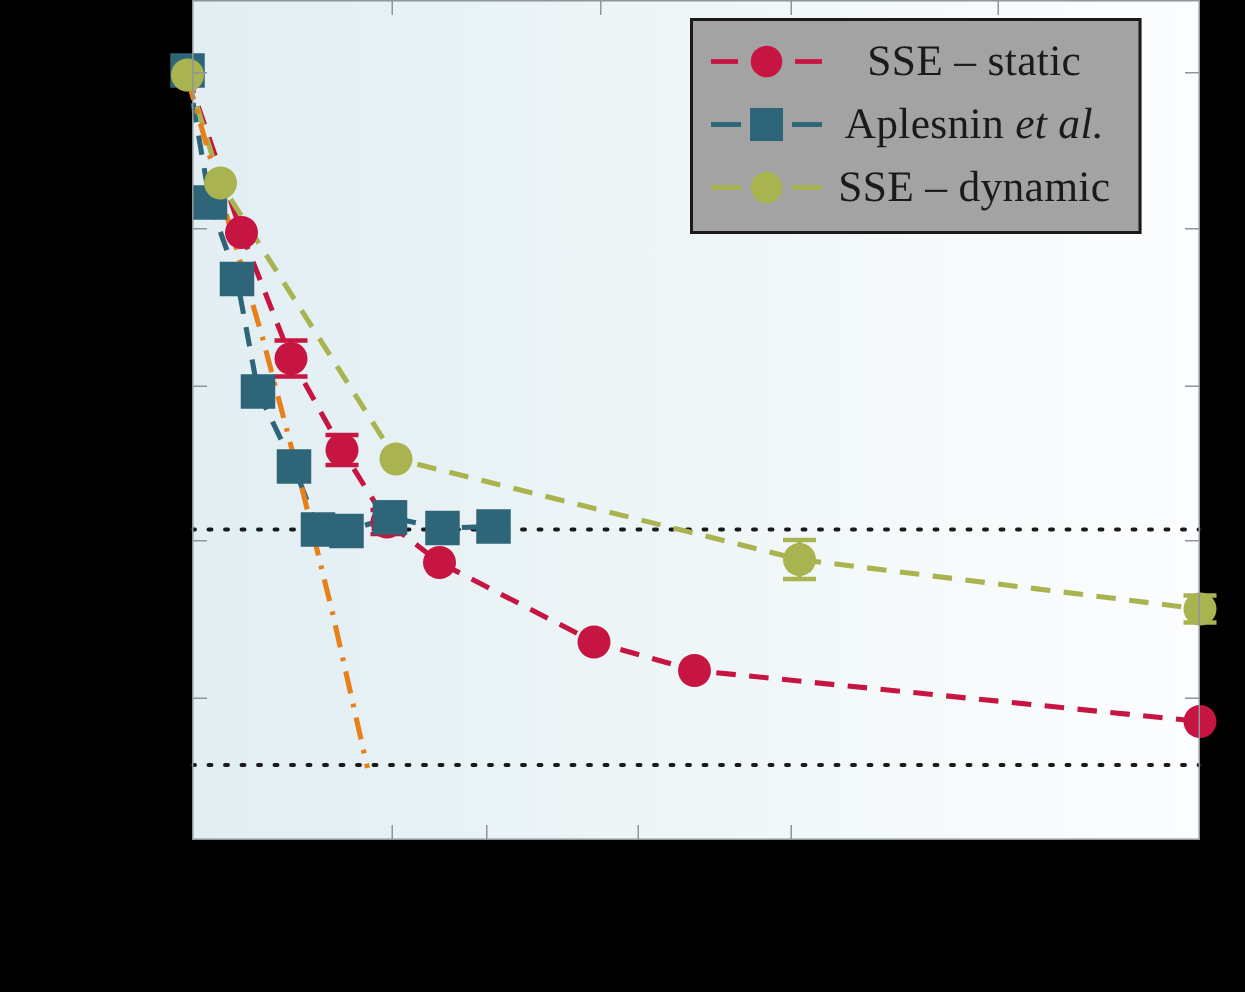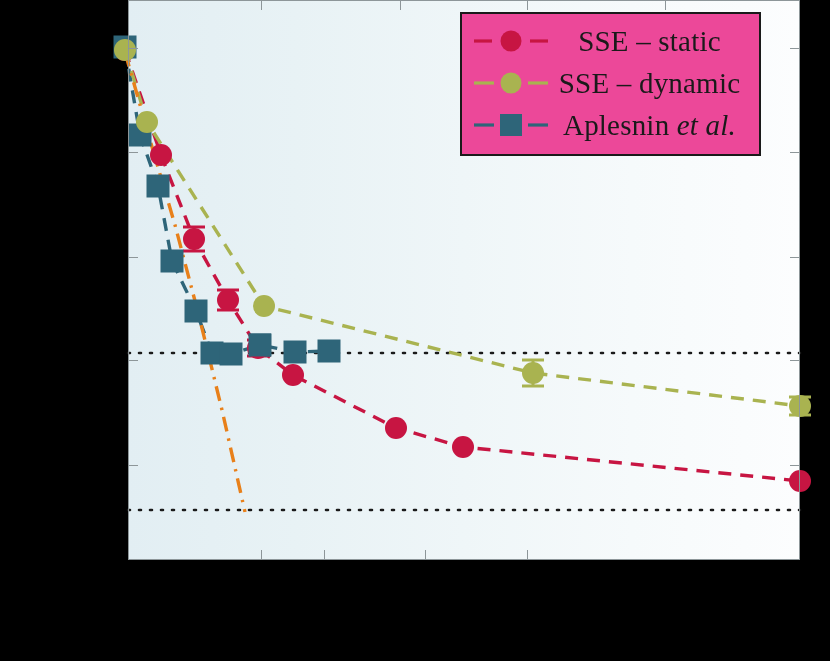--- a/index.html
+++ b/index.html
@@ -53,21 +53,21 @@
   }
   .tick-v { width: 1px; height: 10px; }
   .tick-h { height: 1px; width: 10px; }
 
   
   #legend {
     position: absolute;
     left: 460px;
     top: 12px;
     width: 301px;
-    background: #ec4899;
+    background: #a3a3a3;
     border: 2px solid #1a1a1a;
     box-sizing: border-box;
     padding: 6px 10px 8px 10px;
   }
   .legend-row {
     display: flex;
     align-items: center;
     height: 42px;
   }
   .legend-key {
@@ -201,34 +201,34 @@
           <line x1="58" y1="15" x2="76" y2="15" stroke="#c71542" stroke-width="3.2"></line>
           <circle cx="39" cy="15" r="10.5" fill="#c71542"></circle>
         </svg>
       </span>
       <span class="legend-label">SSE – static</span>
     </div>
 
     <div class="legend-row">
       <span class="legend-key">
         <svg width="78" height="30" viewBox="0 0 78 30">
+          <line x1="2" y1="15" x2="22" y2="15" stroke="#2e6579" stroke-width="3.2"></line>
+          <line x1="56" y1="15" x2="76" y2="15" stroke="#2e6579" stroke-width="3.2"></line>
+          <rect x="28" y="4" width="22" height="22" fill="#2e6579"></rect>
+        </svg>
+      </span>
+      <span class="legend-label">Aplesnin <span class="it">et al.</span></span>
+    </div>
+
+    <div class="legend-row">
+      <span class="legend-key">
+        <svg width="78" height="30" viewBox="0 0 78 30">
           <line x1="2" y1="15" x2="22" y2="15" stroke="#a9b350" stroke-width="3.2"></line>
           <line x1="56" y1="15" x2="76" y2="15" stroke="#a9b350" stroke-width="3.2"></line>
           <circle cx="39" cy="15" r="10.5" fill="#a9b350"></circle>
         </svg>
       </span>
       <span class="legend-label">SSE – dynamic</span>
     </div>
 
-    <div class="legend-row">
-      <span class="legend-key">
-        <svg width="78" height="30" viewBox="0 0 78 30">
-          <line x1="2" y1="15" x2="22" y2="15" stroke="#2e6579" stroke-width="3.2"></line>
-          <line x1="56" y1="15" x2="76" y2="15" stroke="#2e6579" stroke-width="3.2"></line>
-          <rect x="28" y="4" width="22" height="22" fill="#2e6579"></rect>
-        </svg>
-      </span>
-      <span class="legend-label">Aplesnin <span class="it">et al.</span></span>
-    </div>
-
 
   </div>
 </div>
 
 </body></html>

